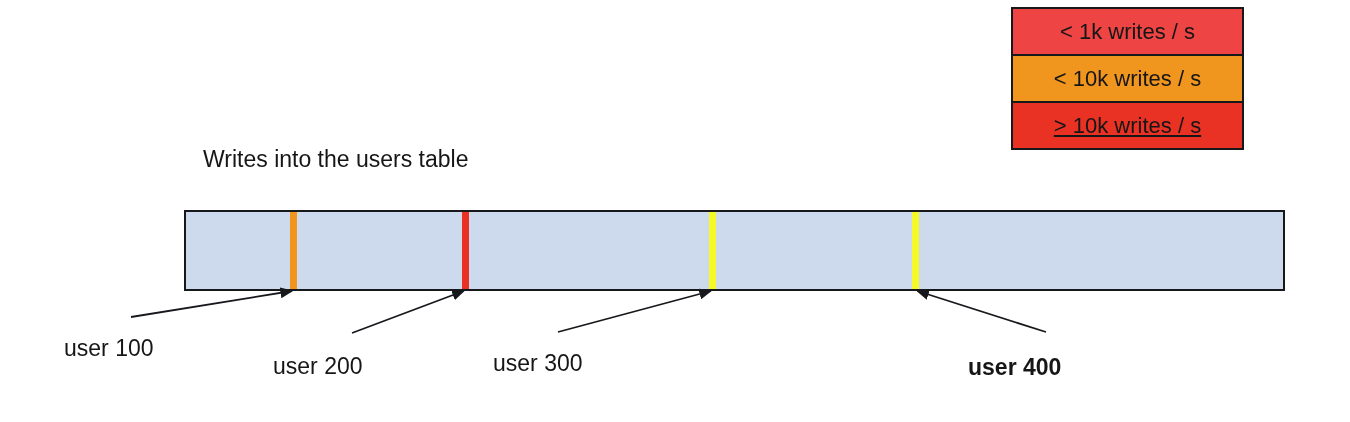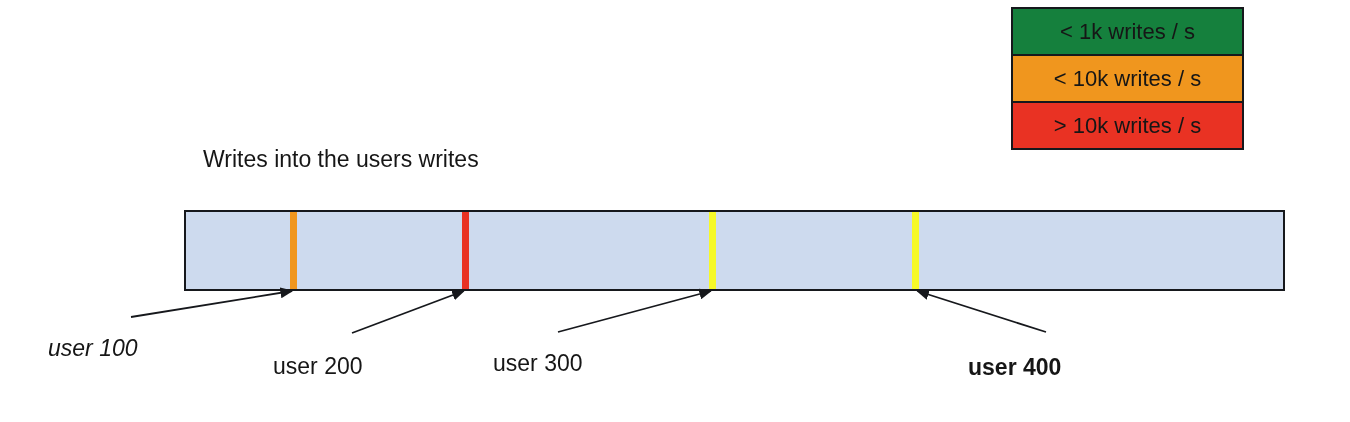--- a/index.html
+++ b/index.html
@@ -66,30 +66,30 @@
     width: 1350px;
     height: 422px;
     pointer-events: none;
   }
 </style>
 </head>
 <body>
 
 <div class="canvas">
 
-  <div class="title">Writes into the users writes</div>
+  <div class="title">Writes into the users table</div>
 
   <div class="legend">
-      <div class="legend-row" style="background: #15803d;">
+      <div class="legend-row" style="background: #ef4444;">
     <span>&lt; 1k writes / s</span>
   </div>
       <div class="legend-row" style="background: rgb(240, 150, 30);">
     <span>&lt; 10k writes / s</span>
   </div>
-      <div class="legend-row" style="background: rgb(233, 50, 35);">
+      <div class="legend-row" style="background: rgb(233, 50, 35); text-decoration: underline;">
     <span>&gt; 10k writes / s</span>
   </div>
     </div>
 
   <div class="bar">
       <div class="marker-line" style="left: 104.398px; background: rgb(240, 150, 30);"></div>
       <div class="marker-line" style="left: 276.154px; background: rgb(233, 50, 35);"></div>
       <div class="marker-line" style="left: 523.328px; background: rgb(246, 249, 40);"></div>
       <div class="marker-line" style="left: 725.913px; background: rgb(246, 249, 40);"></div>
     </div>
@@ -99,17 +99,17 @@
       <marker id="ah" markerWidth="13" markerHeight="11" refX="11.5" refY="5.5" orient="auto" markerUnits="userSpaceOnUse">
         <path d="M0,0 L13,5.5 L0,11 z" fill="#16181c"></path>
       </marker>
     </defs>
   <line x1="131" y1="317" x2="291.898" y2="291" stroke="#16181c" stroke-width="1.8" marker-end="url(#ah)"></line>
       <line x1="352" y1="333" x2="463.654" y2="291" stroke="#16181c" stroke-width="1.8" marker-end="url(#ah)"></line>
       <line x1="558" y1="332" x2="710.8285000000001" y2="291" stroke="#16181c" stroke-width="1.8" marker-end="url(#ah)"></line>
       <line x1="1046" y1="332" x2="917.4125" y2="291" stroke="#16181c" stroke-width="1.8" marker-end="url(#ah)"></line>
     </svg>
 
-<div class="user-label" style="left: 48px; top: 335px; font-style: italic;">user 100</div>
+<div class="user-label" style="left: 64px; top: 335px;">user 100</div>
     <div class="user-label" style="left: 273px; top: 353px; text-align: right;">user 200</div>
     <div class="user-label" style="left: 493px; top: 350px;">user 300</div>
     <div class="user-label" style="left: 968px; top: 354px; font-weight: bold;">user 400</div>
   </div>
 
 </body></html>

